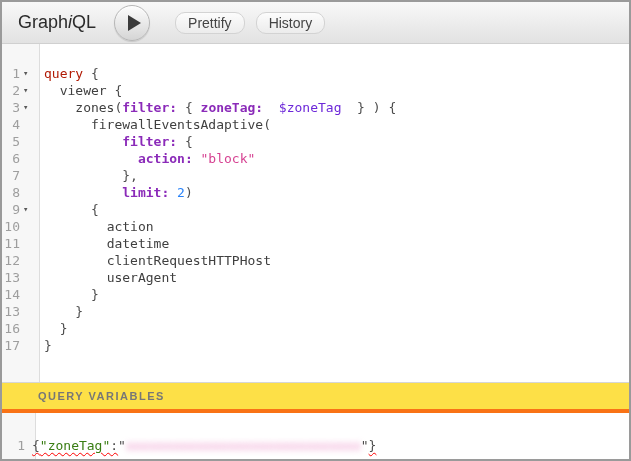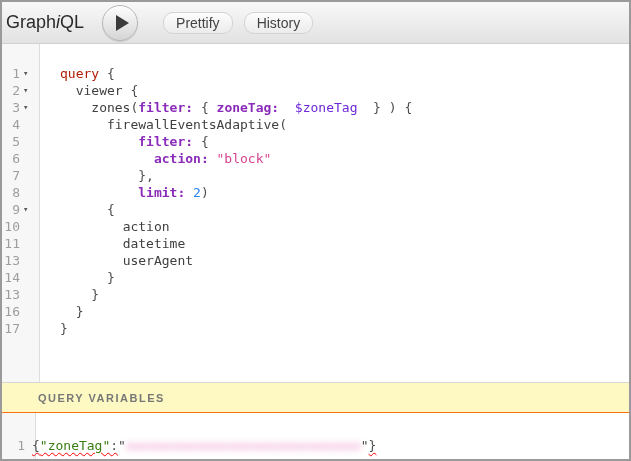--- a/index.html
+++ b/index.html
@@ -7,21 +7,21 @@
     width:631px;height:461px;box-sizing:border-box;
     border:2px solid #9a9a9a;background:#fff;
     display:flex;flex-direction:column;
     font-family:"Liberation Sans",sans-serif;
     overflow:hidden;position:relative;
   }
   
   .toolbar{
     flex:none;height:41px;display:flex;align-items:center;
     background:linear-gradient(#f8f8f8,#e2e2e2);
-    border-bottom:1px solid #d0d0d0;padding-left:4px;
+    border-bottom:1px solid #d0d0d0;padding-left:16px;
   }
   .logo{font-size:18px;color:#2b2b2b;cursor:default;}
   .logo .it{font-style:italic;}
   .execute-btn{
     width:34px;height:34px;border-radius:50%;margin-left:18px;flex:none;
     border:1px solid #b6b6b6;
     background:linear-gradient(#fdfdfd,#d5d5d5);
     box-shadow:0 1px 1px rgba(0,0,0,.12), inset 0 1px 0 rgba(255,255,255,.8);
     display:flex;align-items:center;justify-content:center;cursor:pointer;
   }
@@ -49,21 +49,21 @@
   .var-editor .lines{padding-top:24px;}
   .cm-line{
     display:flex;height:17px;line-height:17px;
     font-family:"DejaVu Sans Mono","Liberation Mono",monospace;font-size:13px;
     white-space:pre;
   }
   .ln{flex:none;width:18px;text-align:right;color:#9e9e9e;}
   .var-editor .ln{width:23px;}
   .fold{flex:none;width:19px;padding-left:3px;box-sizing:border-box;
         color:#5a5a5a;font-size:9px;line-height:17px;}
-  .code{padding-left:21px;color:#333;}
+  .code{padding-left:5px;color:#333;}
   .var-editor .code{padding-left:7px;}
   
   .tk-k{color:#B11A04;}
   .tk-f{color:#404040;}
   .tk-a{color:#8B2BB9;font-weight:bold;}
   .tk-v{color:#6d28d9;}
   .tk-s{color:#D64292;}
   .tk-n{color:#2882F9;}
   .tk-p{color:#4c4c4c;}
   .tk-t{color:#333;}
@@ -72,22 +72,22 @@
   .err{
     text-decoration-line:underline;
     text-decoration-style:wavy;
     text-decoration-color:#ff0000;
     text-decoration-thickness:1px;
     text-underline-offset:2px;
   }
   
   .var-header{
     flex:none;height:31px;box-sizing:border-box;
-    background:#fef9c3;
-    border-top:1px solid #d6d6d6;border-bottom:1px solid #f97316;
+    background:#fde047;
+    border-top:1px solid #d6d6d6;border-bottom:4px solid #f97316;
     display:flex;align-items:center;padding-left:36px;
     font-size:11px;font-weight:700;letter-spacing:1.5px;color:#777;
     cursor:row-resize;
   }
 </style>
 </head>
 <body>
 
 <div class="window">
 
@@ -107,20 +107,21 @@
         <div class="cm-line"><span class="ln">2</span><span class="fold">▾</span><span class="code"><span class="tk-t">  </span><span class="tk-f">viewer</span><span class="tk-p"> {</span></span></div>
         <div class="cm-line"><span class="ln">3</span><span class="fold">▾</span><span class="code"><span class="tk-t">    </span><span class="tk-f">zones</span><span class="tk-p">(</span><span class="tk-a">filter:</span><span class="tk-p"> { </span><span class="tk-a">zoneTag:</span><span class="tk-t">  </span><span class="tk-v">$zoneTag</span><span class="tk-p">  } ) {</span></span></div>
         <div class="cm-line"><span class="ln">4</span><span class="fold"></span><span class="code"><span class="tk-t">      </span><span class="tk-f">firewallEventsAdaptive</span><span class="tk-p">(</span></span></div>
         <div class="cm-line"><span class="ln">5</span><span class="fold"></span><span class="code"><span class="tk-t">          </span><span class="tk-a">filter:</span><span class="tk-p"> {</span></span></div>
         <div class="cm-line"><span class="ln">6</span><span class="fold"></span><span class="code"><span class="tk-t">            </span><span class="tk-a">action:</span><span class="tk-t"> </span><span class="tk-s">"block"</span></span></div>
         <div class="cm-line"><span class="ln">7</span><span class="fold"></span><span class="code"><span class="tk-t">          </span><span class="tk-p">},</span></span></div>
         <div class="cm-line"><span class="ln">8</span><span class="fold"></span><span class="code"><span class="tk-t">          </span><span class="tk-a">limit:</span><span class="tk-t"> </span><span class="tk-n">2</span><span class="tk-p">)</span></span></div>
         <div class="cm-line"><span class="ln">9</span><span class="fold">▾</span><span class="code"><span class="tk-t">      </span><span class="tk-p">{</span></span></div>
         <div class="cm-line"><span class="ln">10</span><span class="fold"></span><span class="code"><span class="tk-t">        </span><span class="tk-f">action</span></span></div>
         <div class="cm-line"><span class="ln">11</span><span class="fold"></span><span class="code"><span class="tk-t">        </span><span class="tk-f">datetime</span></span></div>
+        <div class="cm-line"><span class="ln">12</span><span class="fold"></span><span class="code"><span class="tk-t">        </span><span class="tk-f">clientRequestHTTPHost</span></span></div>
         <div class="cm-line"><span class="ln">13</span><span class="fold"></span><span class="code"><span class="tk-t">        </span><span class="tk-f">userAgent</span></span></div>
         <div class="cm-line"><span class="ln">14</span><span class="fold"></span><span class="code"><span class="tk-t">      </span><span class="tk-p">}</span></span></div>
         <div class="cm-line"><span class="ln">13</span><span class="fold"></span><span class="code"><span class="tk-t">    </span><span class="tk-p">}</span></span></div>
         <div class="cm-line"><span class="ln">16</span><span class="fold"></span><span class="code"><span class="tk-t">  </span><span class="tk-p">}</span></span></div>
         <div class="cm-line"><span class="ln">17</span><span class="fold"></span><span class="code"><span class="tk-p">}</span></span></div>
       </div>
   </div>
 
   <div class="var-header">
     <span>QUERY VARIABLES</span>

